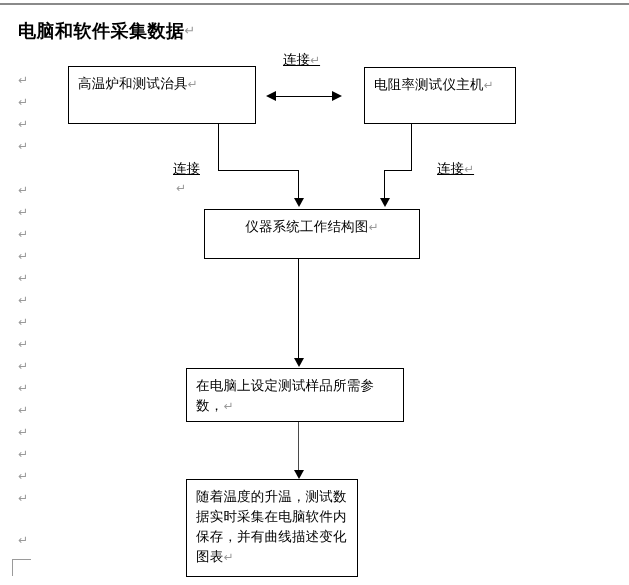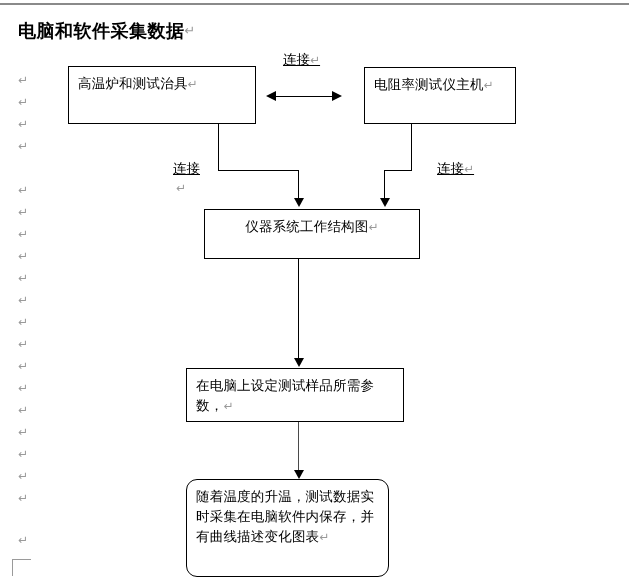--- a/index.html
+++ b/index.html
@@ -201,19 +201,19 @@
   <div class="vline" style="left:298px; top:259px; height:101px;"></div>
   <div class="arrow-down" style="left:294px; top:358px;"></div>
 
   <div class="box" style="left:186px; top:368px; width:218px; height:54px;padding-left:28px;">
     <div class="box-text"><span>在电脑上设定测试样品所需参数，</span><span class="pilcrow">↵</span></div>
   </div>
 
   <div class="vline vline-gray" style="left:298px; top:422px; height:52px;"></div>
   <div class="arrow-down" style="left:294px; top:470px;"></div>
 
-  <div class="box" style="left:186px; top:479px; width:203px; height:98px;border-radius:11px;">
+  <div class="box" style="left:186px; top:479px; width:172px; height:98px;">
     <div class="box-text"><span>随着温度的升温，测试数据实时采集在电脑软件内保存，并有曲线描述变化图表</span><span class="pilcrow">↵</span></div>
   </div>
 
   <div class="corner-mark"></div>
 
 </div>
 
 </body></html>

